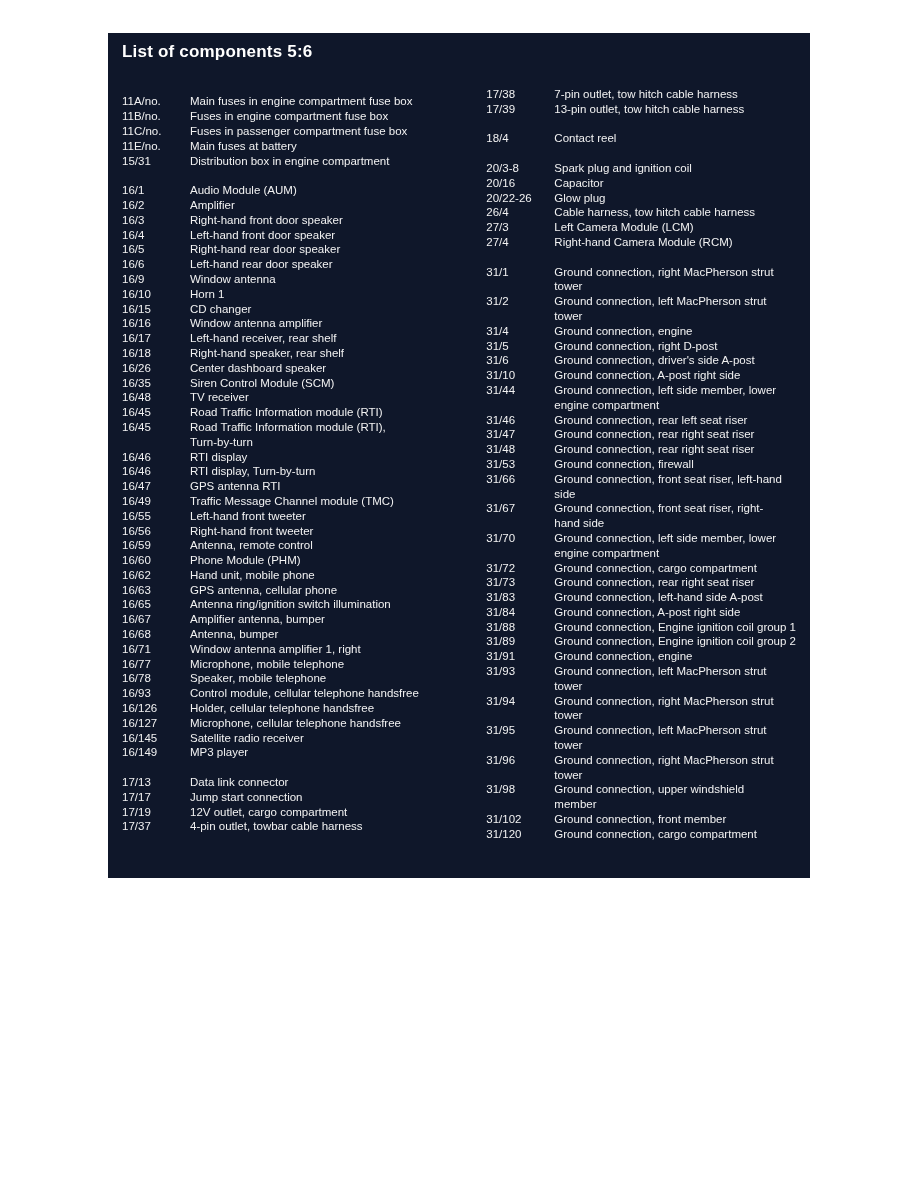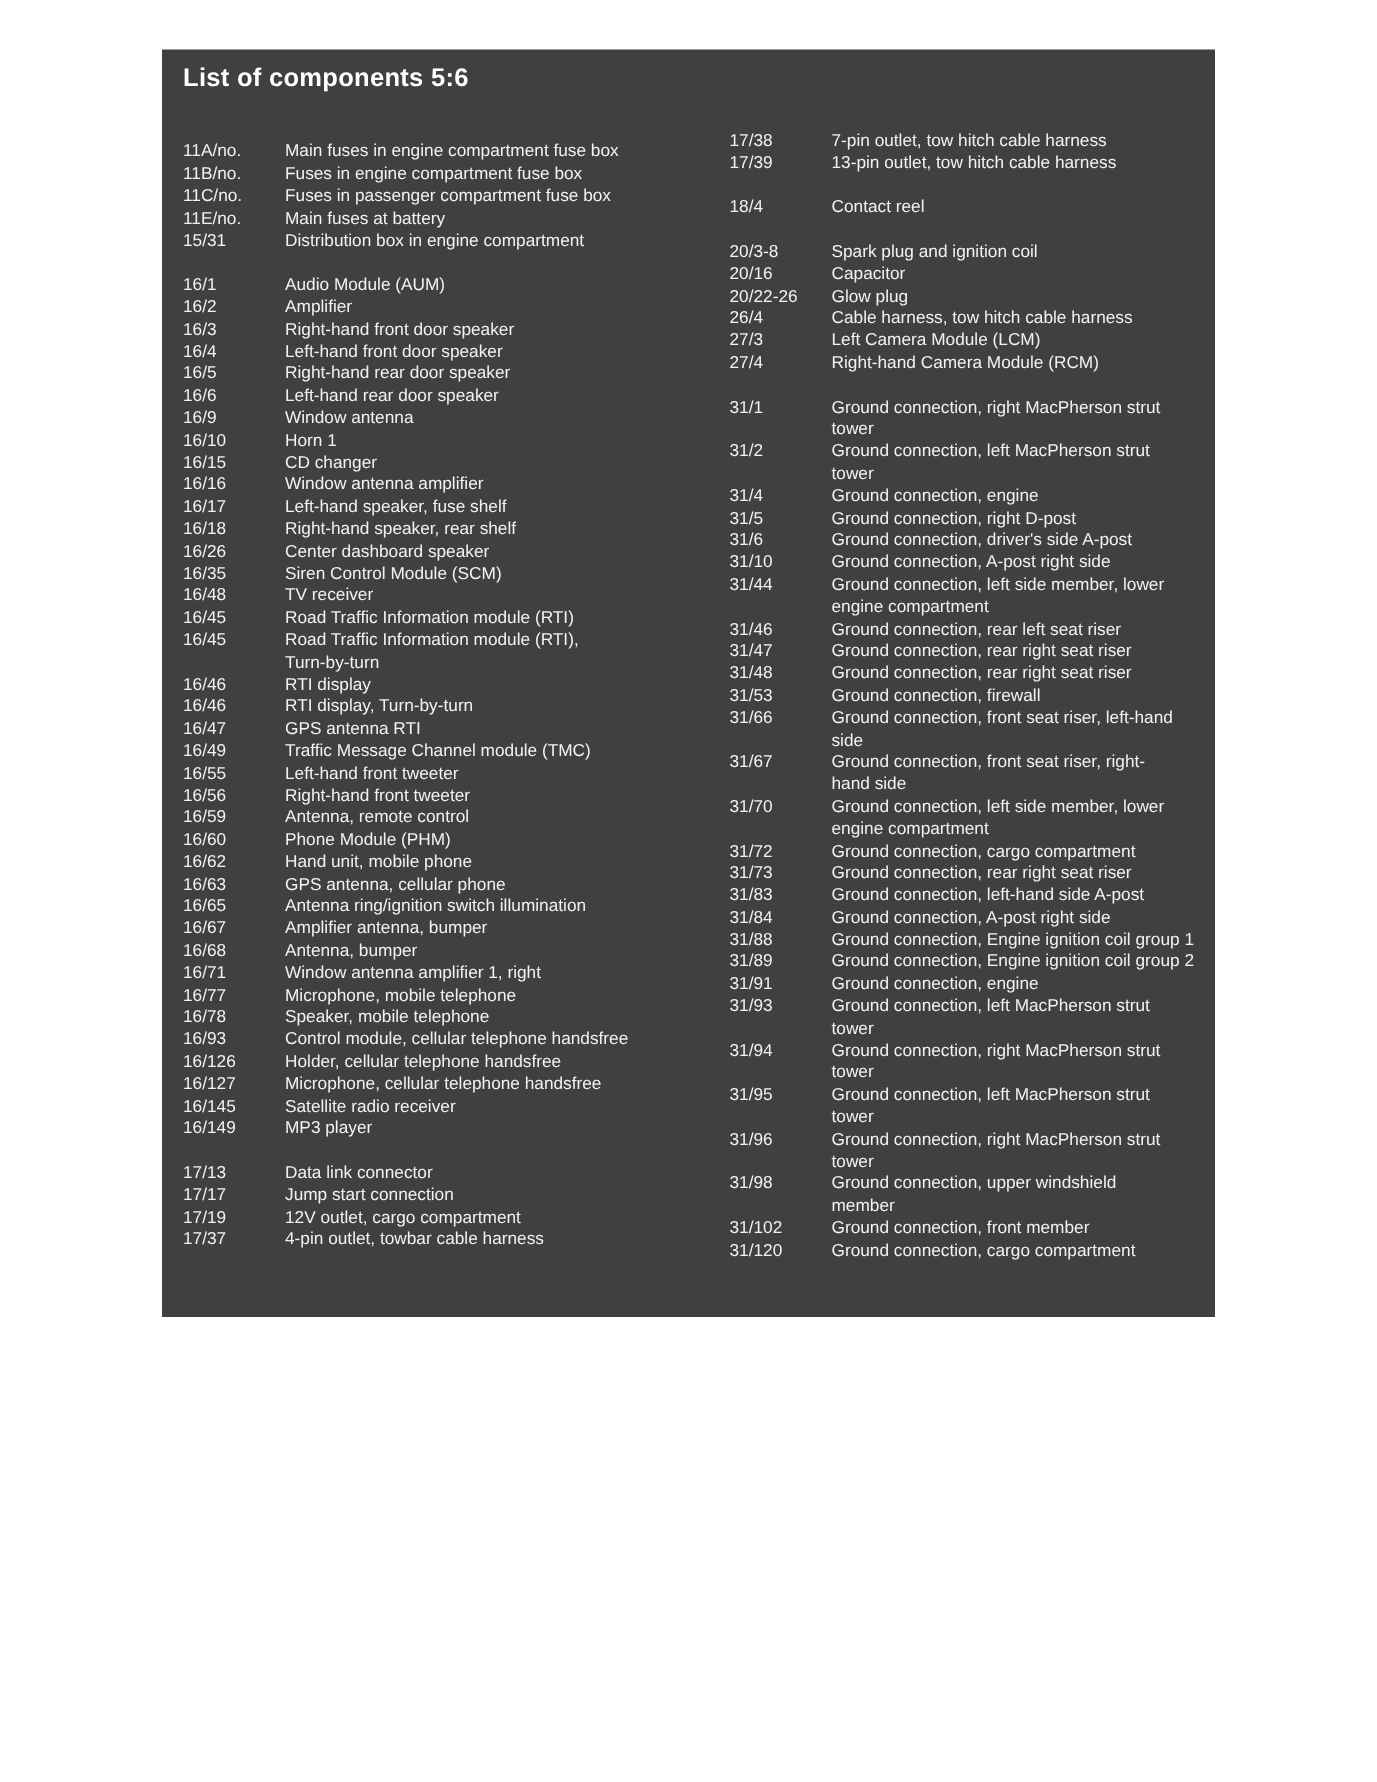--- a/index.html
+++ b/index.html
@@ -16,21 +16,21 @@
     height: 1188px;
     background: #ffffff;
     overflow: hidden;
   }
   .panel {
     position: absolute;
     left: 108px;
     top: 33px;
     width: 702px;
     height: 845px;
-    background: #404040;
+    background: #0f172a;
     box-sizing: border-box;
     padding: 8px 14px 10px 14px;
   }
   .panel-title {
     color: #ffffff;
     font-size: 17px;
     line-height: 22px;
     font-weight: bold;
     letter-spacing: 0.2px;
   }
@@ -133,21 +133,21 @@
             <div class="row">
               <span class="code">16/15</span>
               <span class="desc">CD changer</span>
             </div>
             <div class="row">
               <span class="code">16/16</span>
               <span class="desc">Window antenna amplifier</span>
             </div>
             <div class="row">
               <span class="code">16/17</span>
-              <span class="desc">Left-hand speaker, fuse shelf</span>
+              <span class="desc">Left-hand receiver, rear shelf</span>
             </div>
             <div class="row">
               <span class="code">16/18</span>
               <span class="desc">Right-hand speaker, rear shelf</span>
             </div>
             <div class="row">
               <span class="code">16/26</span>
               <span class="desc">Center dashboard speaker</span>
             </div>
             <div class="row">

